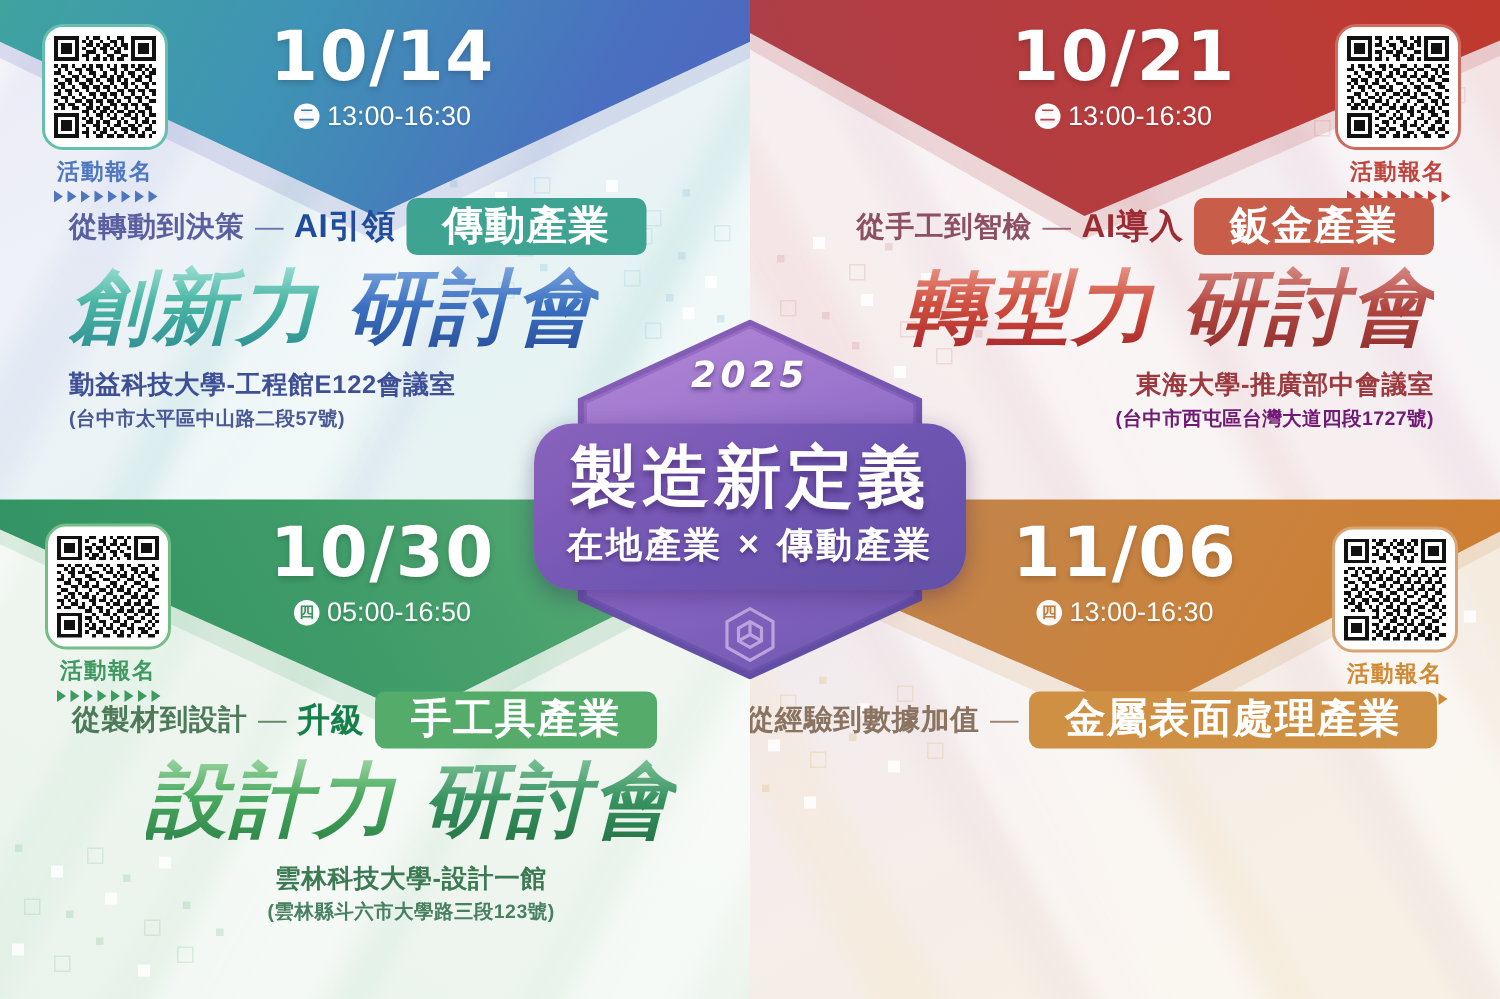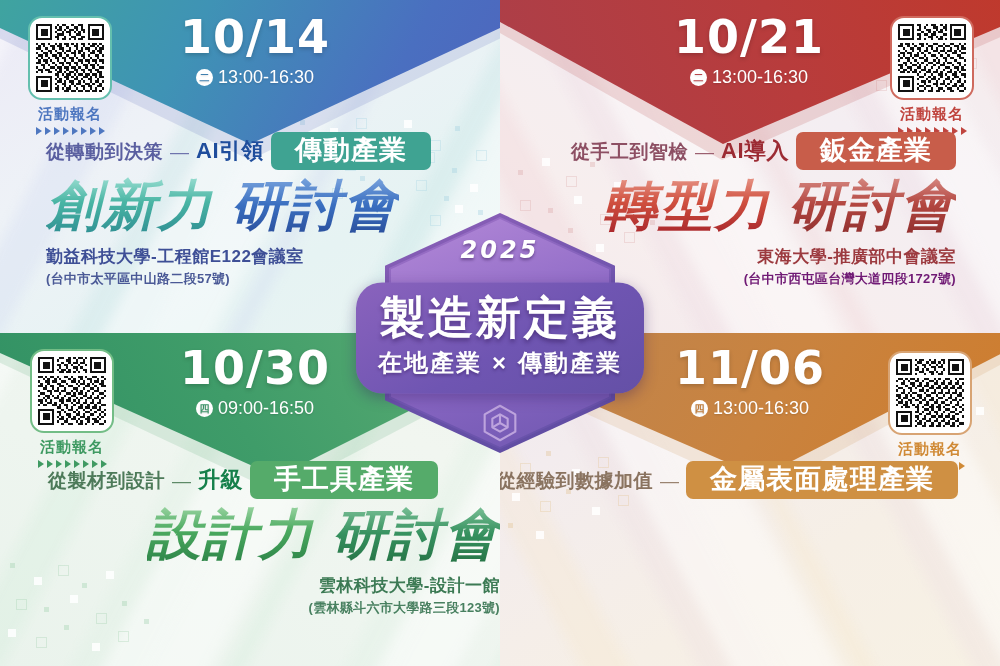--- a/index.html
+++ b/index.html
@@ -106,21 +106,21 @@
                  border-top:4px solid transparent; border-bottom:4px solid transparent; }
   .p1 .arrows { color:#4e77c0; }
   .p2 .arrows { color:#c0453f; }
   .p3 .arrows { color:#3f9a62; }
   .p4 .arrows { color:#d08a36; }
 
   
   .content { position:absolute; left:0; right:0; }
   .p1 .content { top:132px; padding-left:46px; text-align:left; }
   .p2 .content { top:132px; padding-right:44px; text-align:right; }
-  .p3 .content { top:128px; padding-left:48px; text-align:right; }
+  .p3 .content { top:128px; padding-left:48px; text-align:center; }
   .p4 .content { top:128px; padding-right:42px; text-align:right; }
 
   .kicker { font-size:19px; font-weight:700; white-space:nowrap;
             display:flex; align-items:center; gap:7px; line-height:1; }
   .p2 .kicker, .p4 .kicker { justify-content:flex-end; }
   .kicker .k-lead { letter-spacing:.5px; }
   .p1 .kicker .k-lead { color:#5a5fa0; }
   .p2 .kicker .k-lead { color:#8d4f63; }
   .p3 .kicker .k-lead { color:#4d7a59; }
   .p4 .kicker .k-lead { color:#8a7360; }
@@ -491,21 +491,21 @@
         <i style="left: 456px; top: 62px; width: 11px; height: 11px; border: 1.5px solid rgb(156, 205, 170); opacity: 0.3;"></i>
       </div>
 
     <div class="hdr">
       <div class="hdr-ghost"></div>
       <div class="hdr-shape"></div>
       <div class="date-block">
         <div class="date">10/30</div>
         <div class="timerow">
           <span class="daychip">四</span>
-          <span>09:00-16:50</span>
+          <span>05:00-16:50</span>
         </div>
       </div>
     </div>
 
     <div class="qr-block">
       <div class="qr-card">
         <svg class="qr-svg" viewBox="0 0 29 29" shape-rendering="crispEdges">
           <rect width="29" height="29" fill="#fff"></rect>
           <g fill="#111">
             <path d="M0 0h7v7H0zM1 1v5h5V1zM2 2h3v3H2z"></path>

